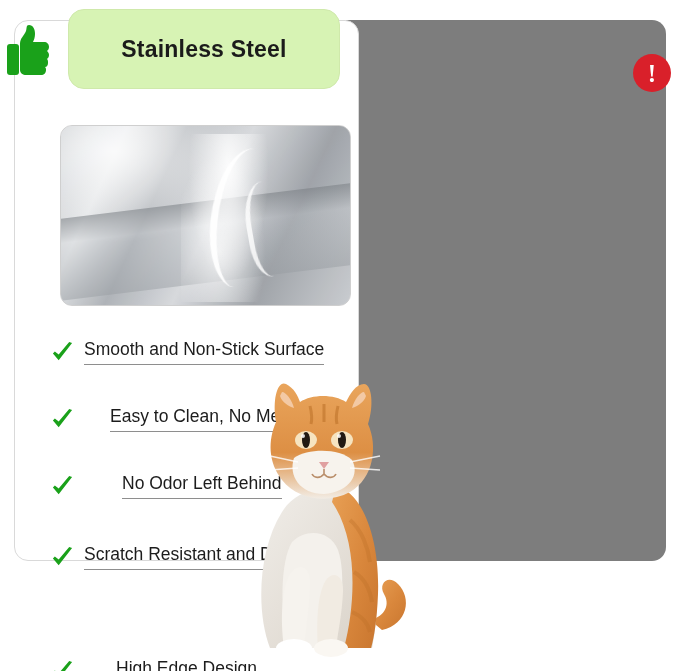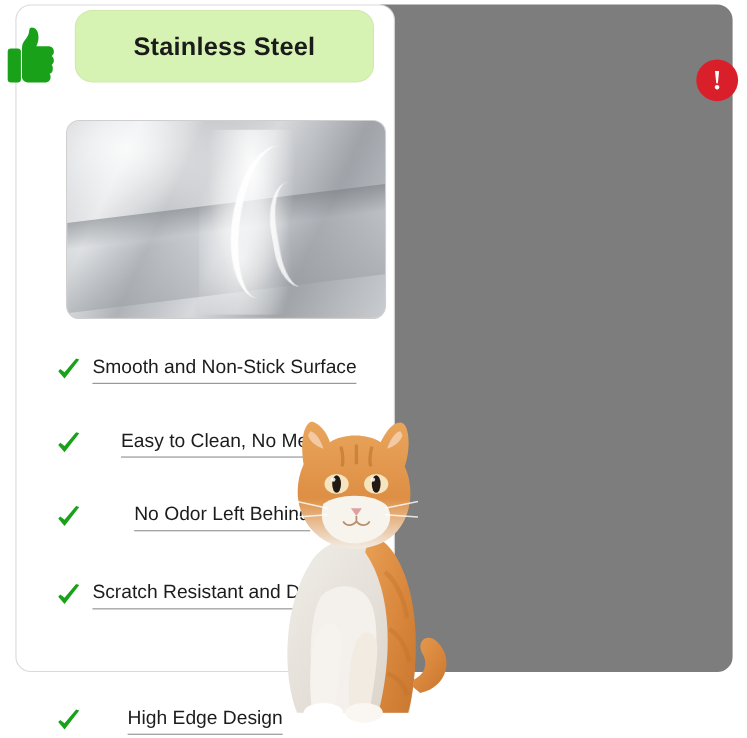--- a/index.html
+++ b/index.html
@@ -12,22 +12,22 @@
     width: 679px;
     height: 671px;
     overflow: hidden;
     font-family: "Liberation Sans", sans-serif;
     background: #ffffff;
   }
 
   
   .panel {
     position: absolute;
-    top: 4px;
-    height: 607px;
+    top: 20px;
+    height: 541px;
     border-radius: 14px;
     box-sizing: border-box;
   }
   .panel-left {
     left: 14px;
     width: 345px;
     background: #ffffff;
     border: 1px solid #d9d9d9;
   }
   .panel-right {
@@ -47,21 +47,21 @@
     justify-content: center;
     text-align: center;
     line-height: 1.14;
     font-weight: bold;
     color: #1b1b1b;
   }
   .pill-left {
     left: 68px;
     top: 9px;
     width: 272px;
-    height: 66px;
+    height: 80px;
     background: #d7f3b4;
     border: 1px solid #cfe9ab;
     font-size: 23px;
     letter-spacing: .2px;
   }
 
   
   .thumb {
     position: absolute;
     left: 6px;

